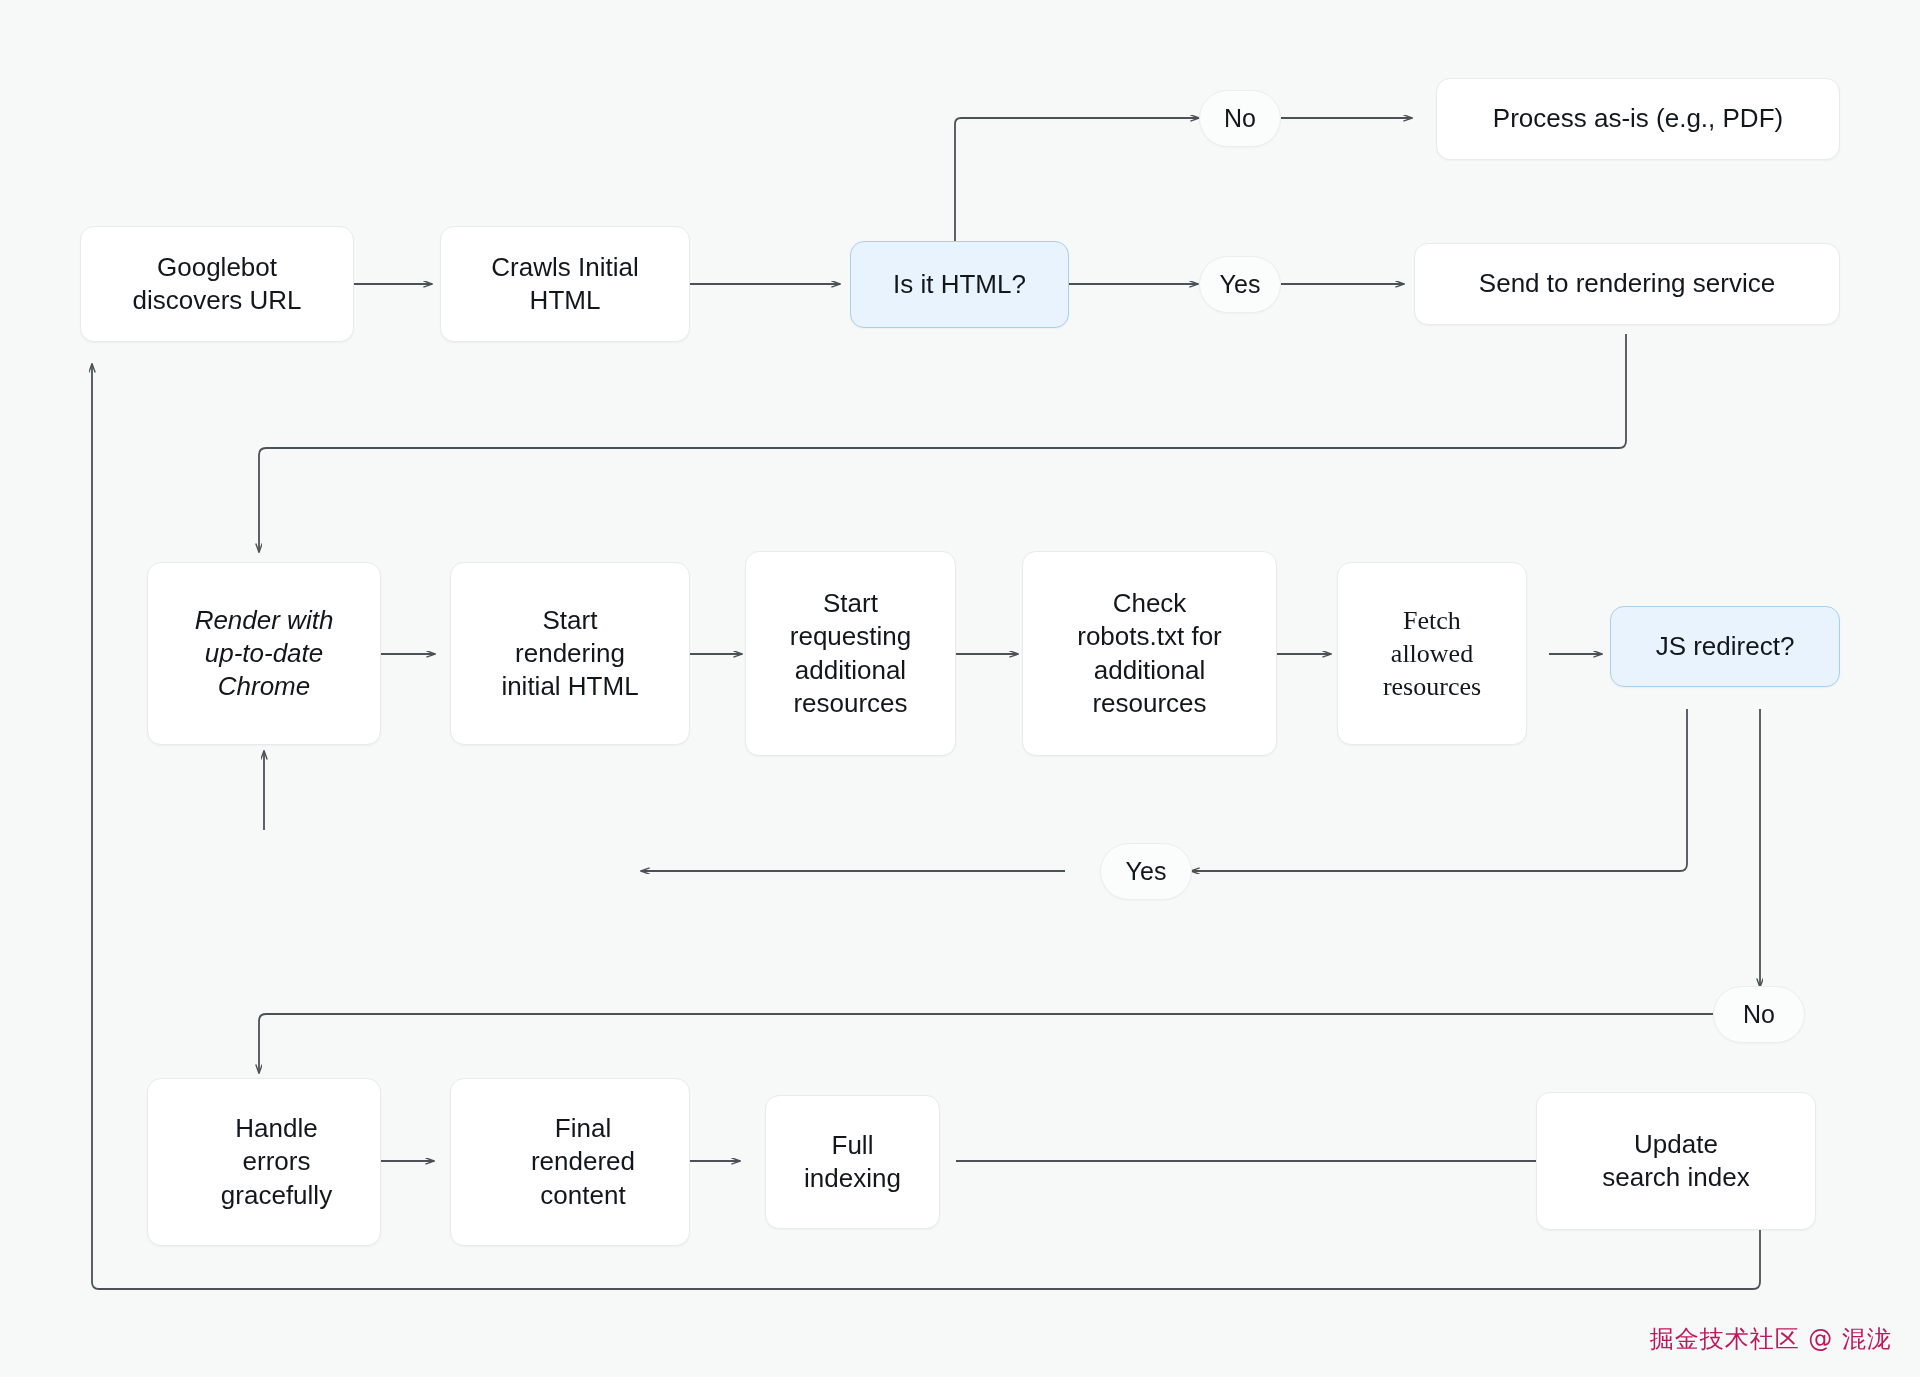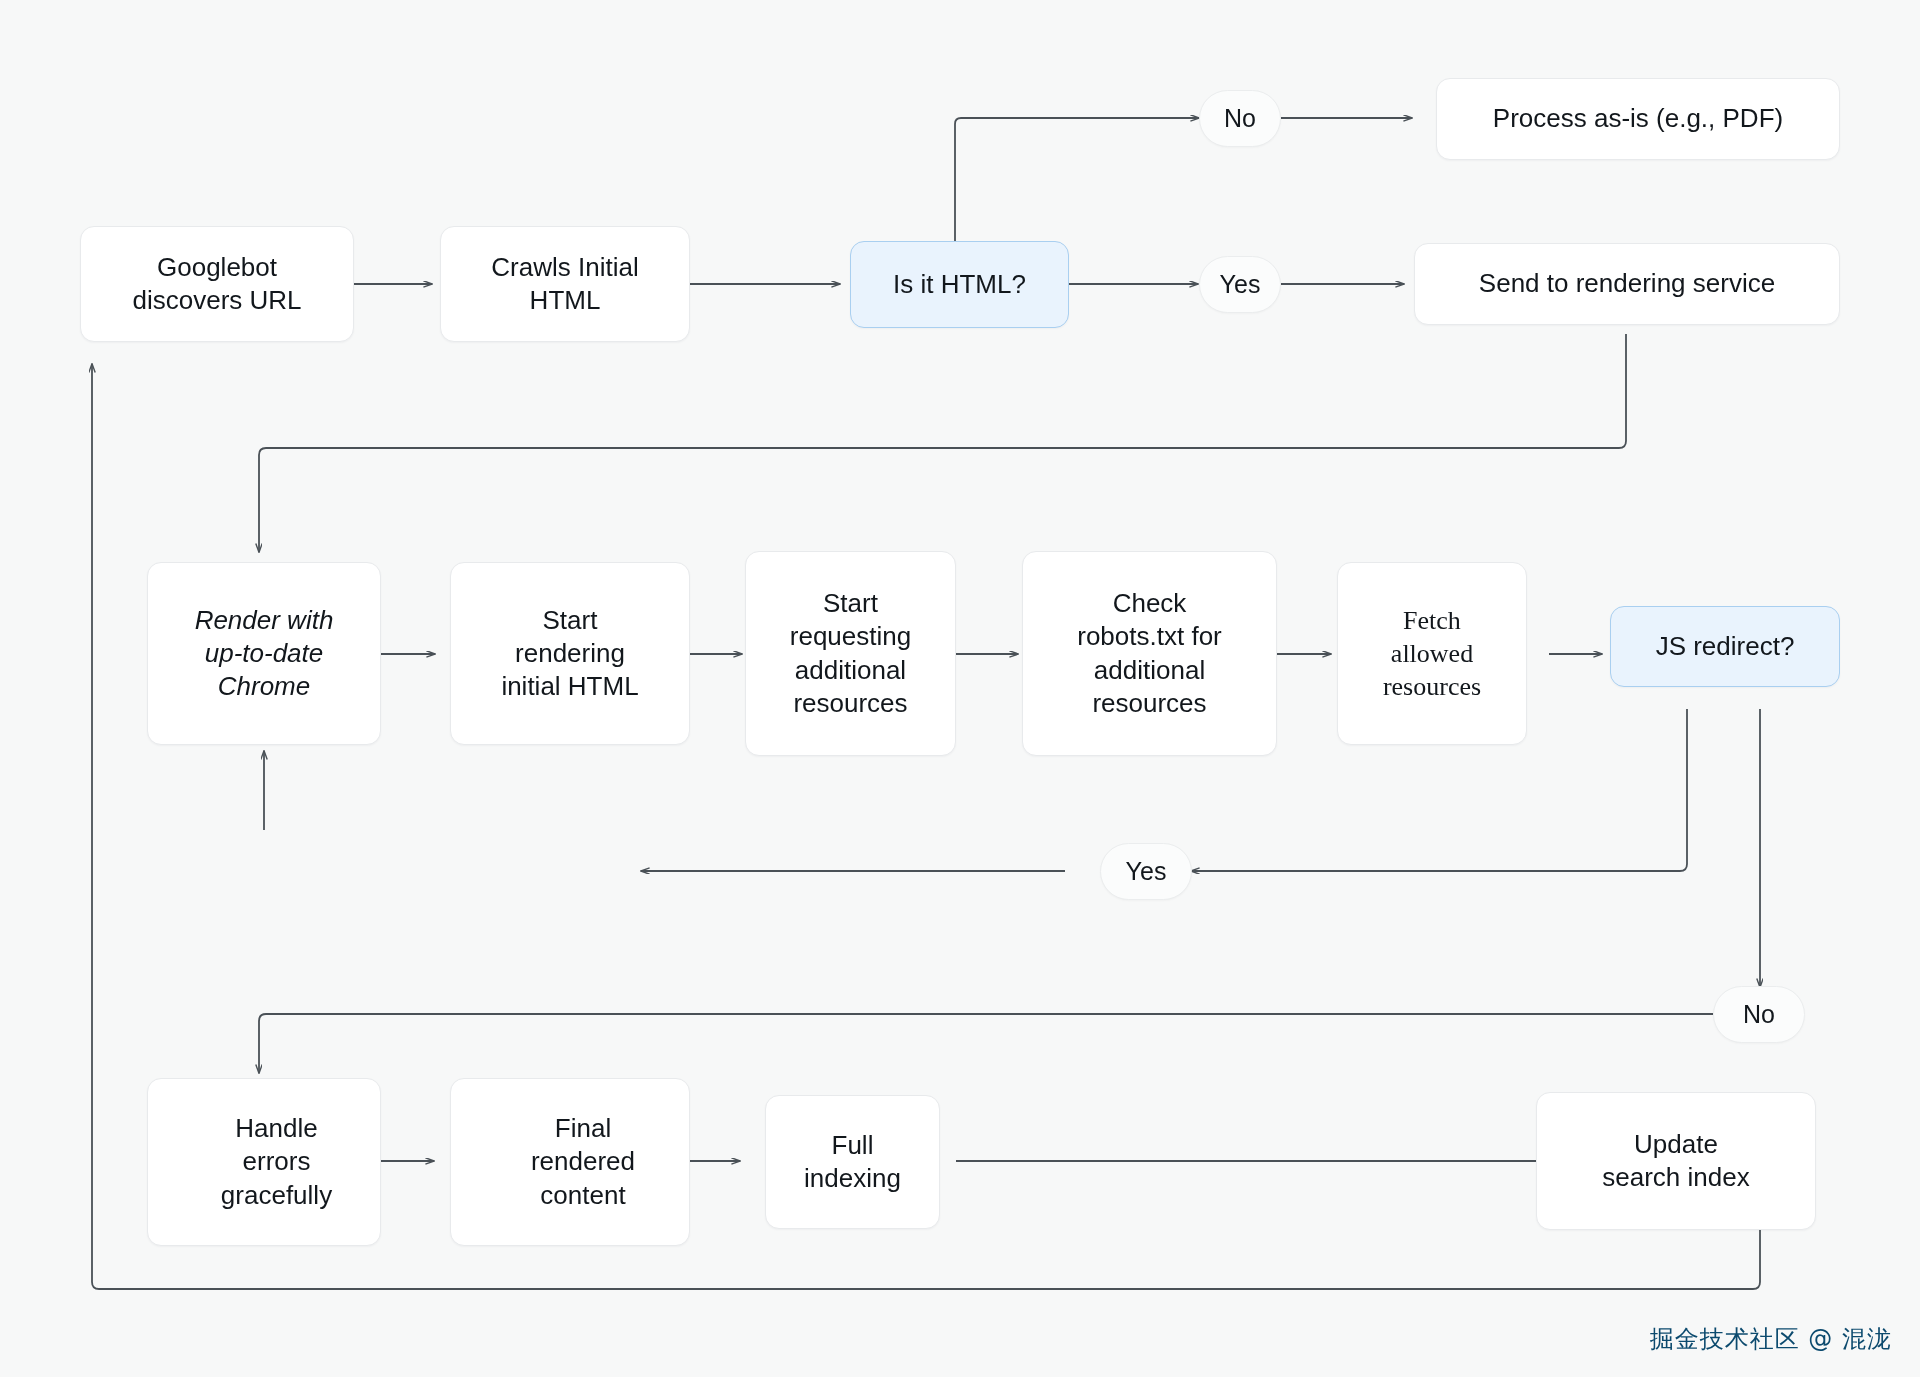--- a/index.html
+++ b/index.html
@@ -58,21 +58,21 @@
     justify-content: center;
     color: #12171c;
     font-size: 25px;
     line-height: 1;
     box-shadow: 0 1px 2px rgba(16,24,40,0.03);
   }
   .watermark {
     position: absolute;
     right: 28px;
     bottom: 22px;
-    color: #0c4a6e;
+    color: #be185d;
     font-size: 24px;
     letter-spacing: 1px;
     font-family: "DejaVu Sans", sans-serif;
     white-space: nowrap;
   }
 </style>
 </head>
 <body>
 
 <div id="canvas">

